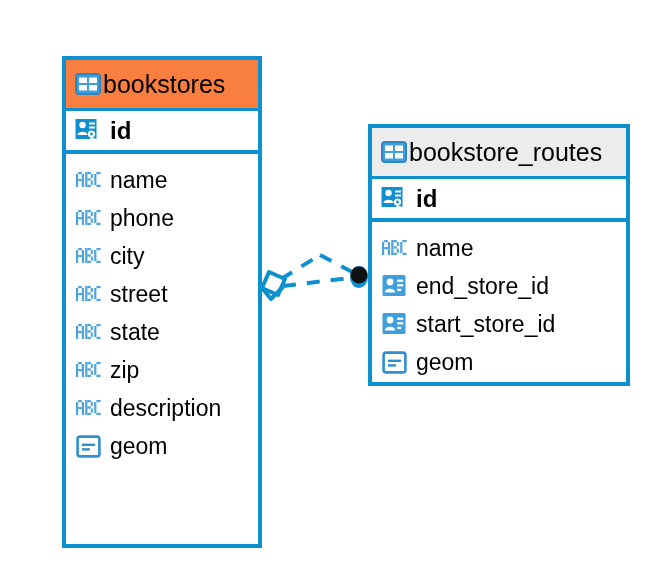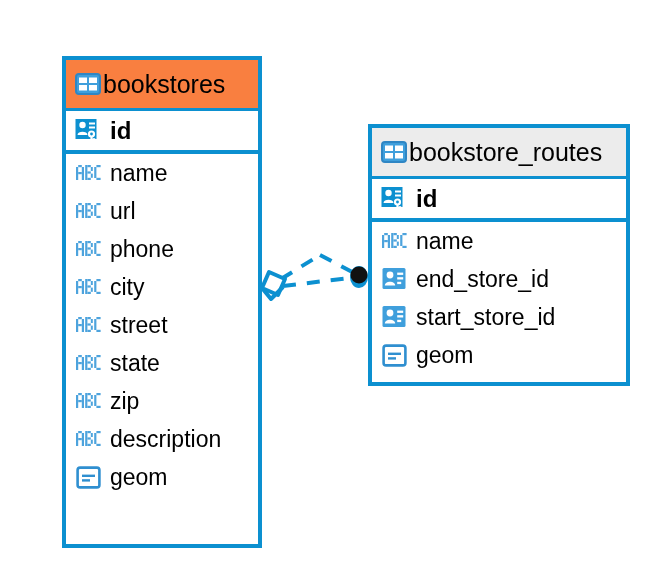--- a/index.html
+++ b/index.html
@@ -61,21 +61,21 @@
   }
   .pk-label {
     font-size: 24px;
     font-weight: bold;
     color: #000000;
     white-space: nowrap;
     line-height: 1;
   }
 
   .field-list {
-    padding: 0 0 6px 0;
+    padding: 7px 0 6px 0;
   }
   .field-row {
     display: flex;
     align-items: center;
     box-sizing: border-box;
     height: 38px;
     padding: 0 8px 0 10px;
     gap: 9px;
   }
   .field-label {
@@ -178,42 +178,20 @@
                 <rect x="11.4" y="12.8" width="3.4" height="2.2"></rect>
               <rect x="18.2" y="2" width="2.2" height="11"></rect>
                 <rect x="20.4" y="0" width="4.2" height="2.2"></rect>
               <rect x="20.4" y="12.8" width="4.2" height="2.2"></rect>
             </g>
           </svg>
         </span>
         <span class="field-label">name</span>
       </div>
 
-      <div class="field-row">
-        <span>
-          <svg class="icon icon-abc" viewBox="0 0 25 17" xmlns="http://www.w3.org/2000/svg">
-            <g fill="#4da3dd">
-              <rect x="0" y="2" width="2.2" height="13"></rect>
-                <rect x="2.2" y="0" width="3.6" height="2.2"></rect>
-              <rect x="5.8" y="2" width="2.2" height="13"></rect>
-                <rect x="2.2" y="7" width="3.6" height="2.2"></rect>
-              <rect x="9.2" y="0" width="2.2" height="15"></rect>
-                <rect x="11.4" y="0" width="3.4" height="2.2"></rect>
-              <rect x="14.8" y="2" width="2" height="4"></rect>
-                <rect x="11.4" y="6.4" width="3.4" height="2.2"></rect>
-              <rect x="14.8" y="8.6" width="2" height="4.2"></rect>
-                <rect x="11.4" y="12.8" width="3.4" height="2.2"></rect>
-              <rect x="18.2" y="2" width="2.2" height="11"></rect>
-                <rect x="20.4" y="0" width="4.2" height="2.2"></rect>
-              <rect x="20.4" y="12.8" width="4.2" height="2.2"></rect>
-            </g>
-          </svg>
-        </span>
-        <span class="field-label">url</span>
-      </div>
 
       <div class="field-row">
         <span>
           <svg class="icon icon-abc" viewBox="0 0 25 17" xmlns="http://www.w3.org/2000/svg">
             <g fill="#4da3dd">
               <rect x="0" y="2" width="2.2" height="13"></rect>
                 <rect x="2.2" y="0" width="3.6" height="2.2"></rect>
               <rect x="5.8" y="2" width="2.2" height="13"></rect>
                 <rect x="2.2" y="7" width="3.6" height="2.2"></rect>
               <rect x="9.2" y="0" width="2.2" height="15"></rect>

